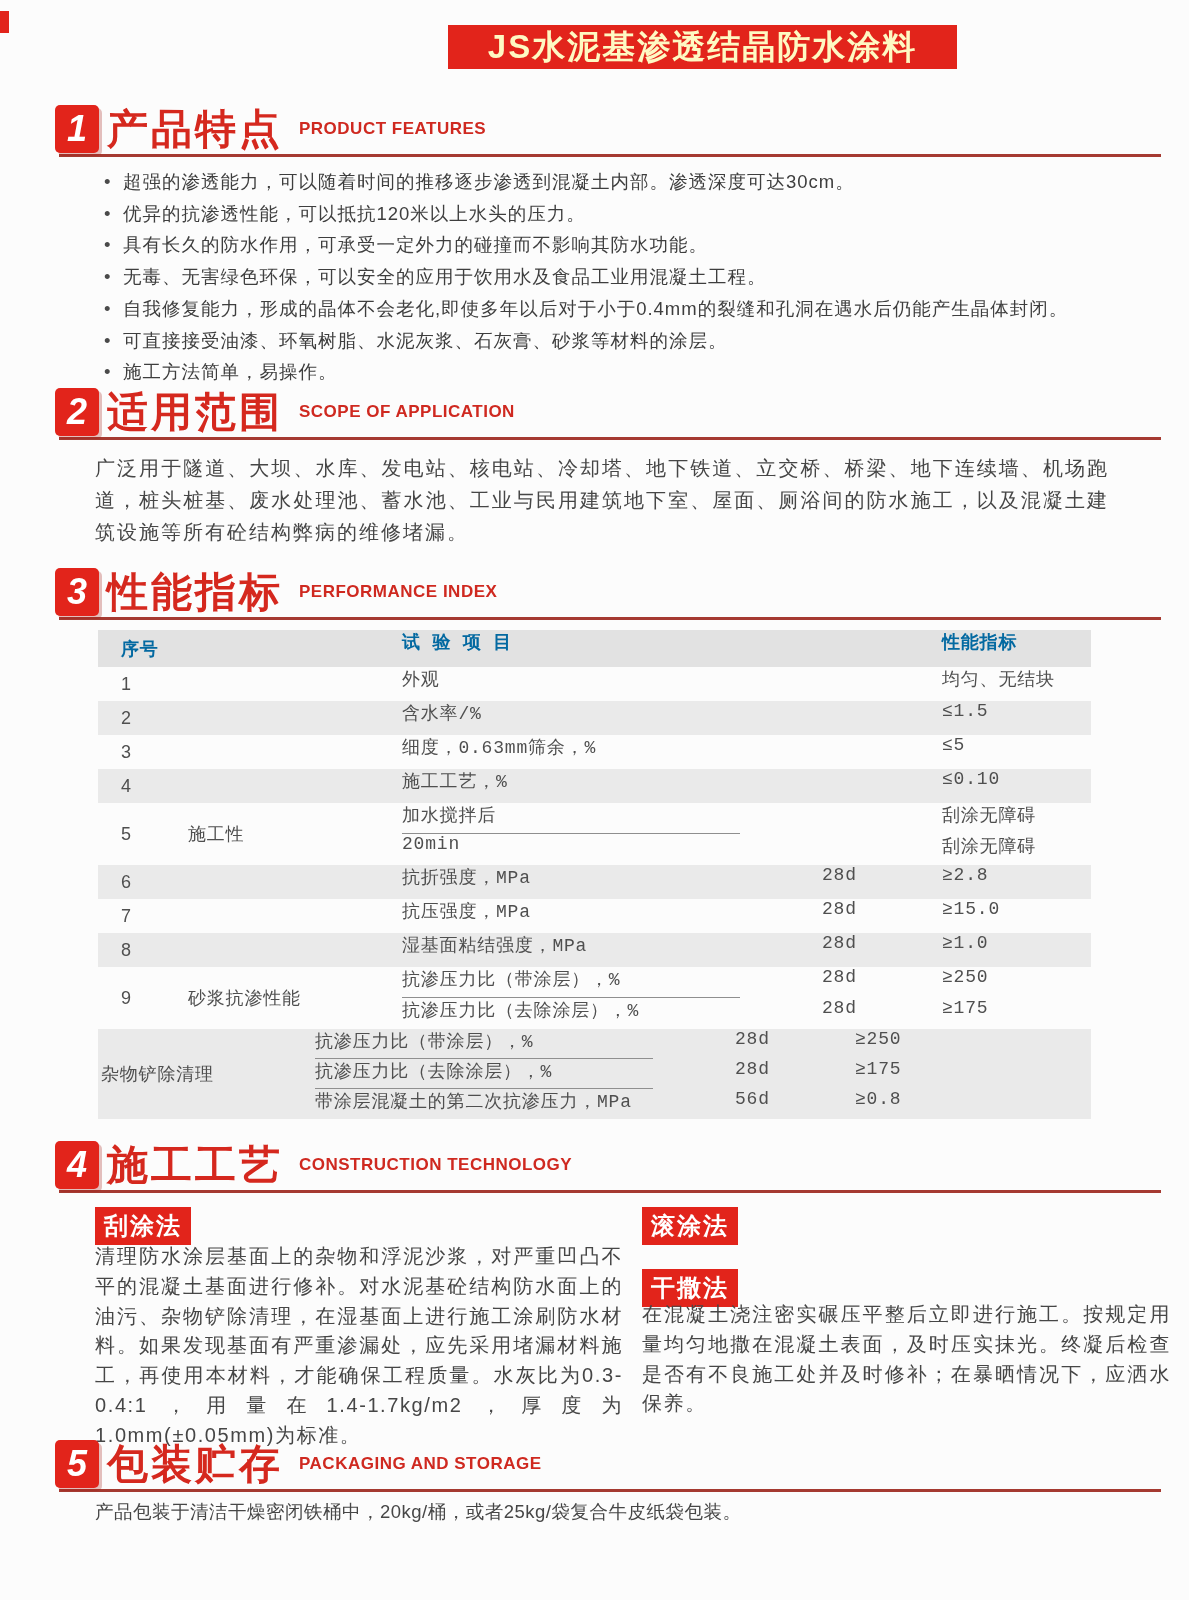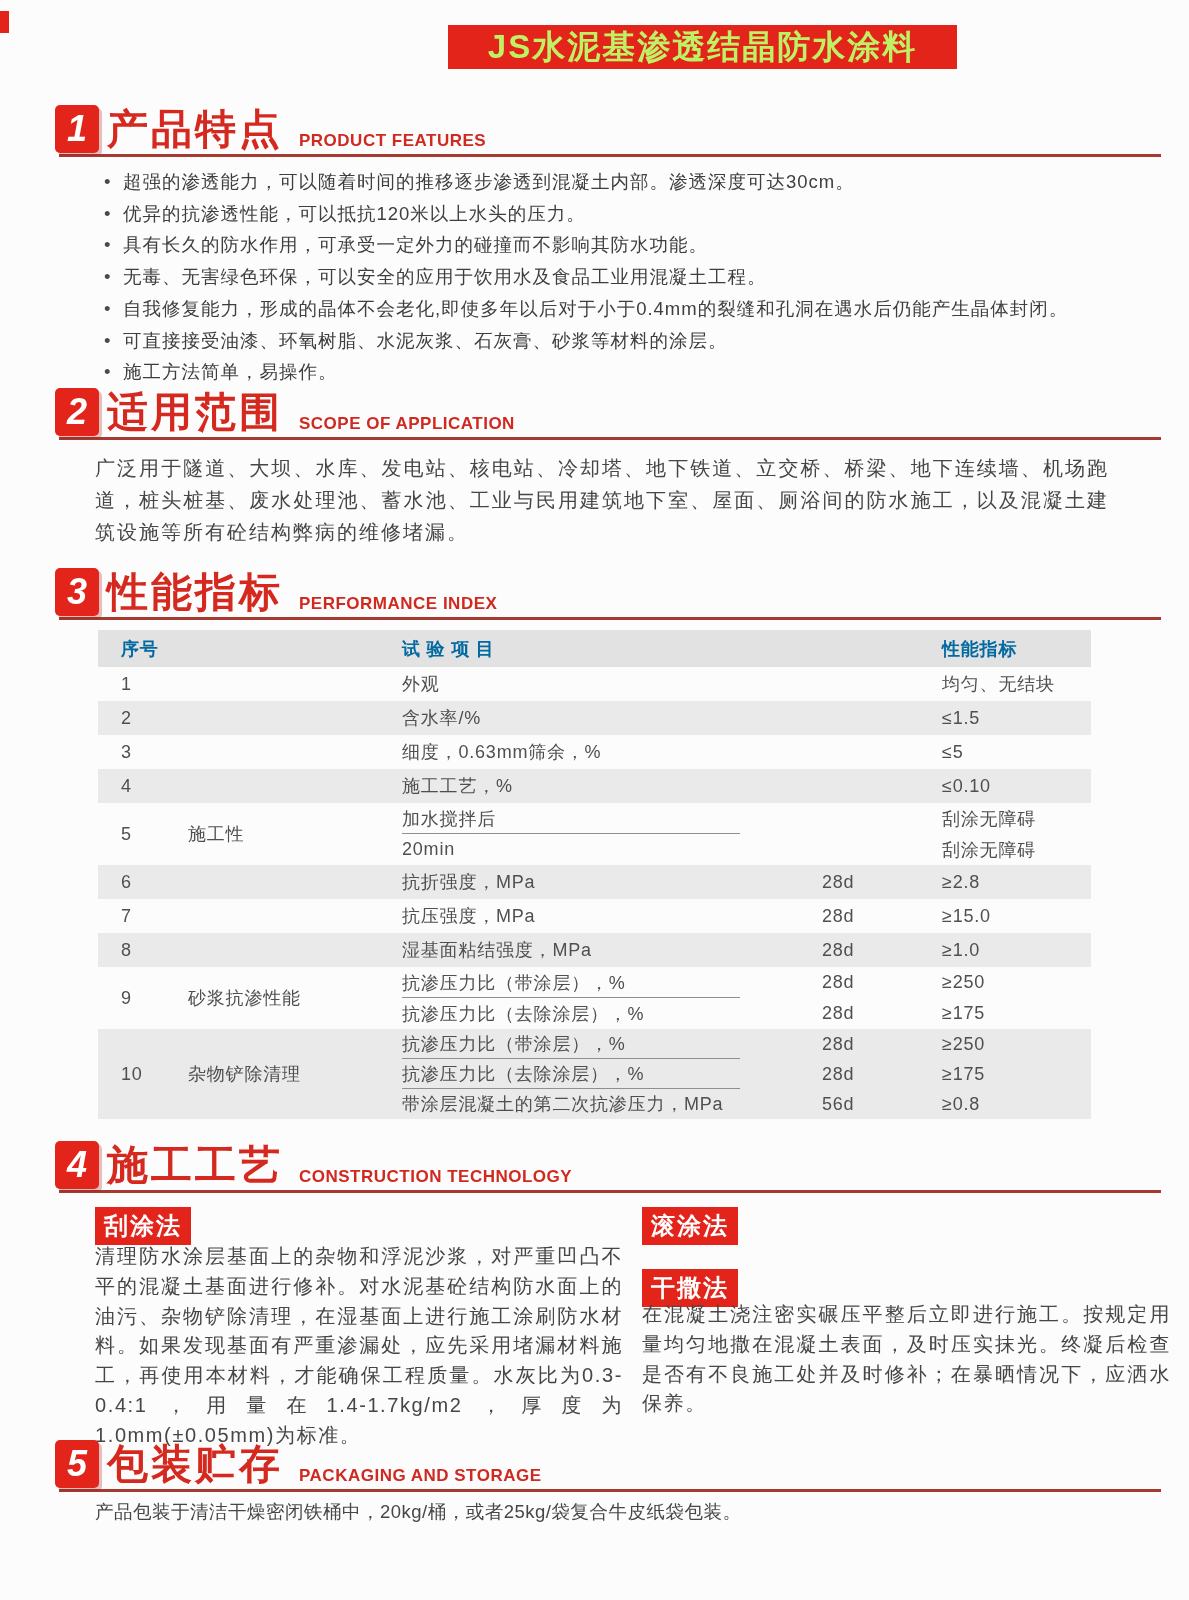--- a/index.html
+++ b/index.html
@@ -5,51 +5,51 @@
   html,body{margin:0;padding:0;background:#ffffff;}
   #page{
     position:relative;width:1189px;height:1600px;background:#fcfcfc;overflow:hidden;
     font-family:"Liberation Sans","DejaVu Sans",sans-serif;color:#464646;
   }
   
   .corner-mark{position:absolute;left:0;top:11px;width:9px;height:22px;background:#e2241b;}
   
   .banner{
     position:absolute;left:448px;top:25px;width:509px;height:44px;background:#e2241b;
-    color:#bef264;font-size:33px;font-weight:bold;letter-spacing:2px;
+    color:#fef9c3;font-size:33px;font-weight:bold;letter-spacing:2px;
     display:flex;align-items:center;justify-content:center;
   }
   
   .sec{position:absolute;left:55px;width:1106px;height:52px;}
   .sec .rule{position:absolute;left:4px;right:0;top:49px;height:3px;background:#a53a31;}
   .sec .num{
     position:absolute;left:0;top:0;width:44px;height:48px;background:#e2241b;color:#fff;
     font-size:36px;font-weight:bold;font-style:italic;border-radius:5px;
     display:flex;align-items:center;justify-content:center;
     box-shadow:3px 3px 0 rgba(160,30,22,0.28);z-index:2;
   }
   .sec .zh{position:absolute;left:52px;top:-3px;font-size:41px;font-weight:bold;color:#d5281e;letter-spacing:3px;white-space:nowrap;}
-  .sec .en{position:absolute;left:244px;bottom:6px;font-size:17px;font-weight:bold;color:#cf2920;letter-spacing:0.5px;white-space:nowrap;}
+  .sec .en{position:absolute;left:244px;bottom:18px;font-size:17px;font-weight:bold;color:#cf2920;letter-spacing:0.5px;white-space:nowrap;}
   
   .features{position:absolute;left:104px;top:166px;width:1014px;}
   .fi{position:relative;padding-left:19px;font-size:18.5px;line-height:31.7px;color:#3e3e3e;letter-spacing:1px;white-space:nowrap;}
   .fi::before{content:"\2022";position:absolute;left:0;top:0;color:#4a4a4a;}
   
   .scope{position:absolute;left:95px;top:452px;width:1014px;font-size:20px;line-height:32px;
     color:#464646;text-align:justify;letter-spacing:2px;}
   
   .ptable{position:absolute;left:98px;top:630px;width:993px;font-size:18px;color:#4f4f4f;}
   .trow{display:flex;align-items:stretch;box-sizing:border-box;letter-spacing:0.8px;}
   .thead{height:37px;background:#e2e2e2;font-weight:bold;color:#0369a1;}
   .h1{height:34px;} .h2{height:62px;} .h3{height:90px;}
   .shade{background:#eaeaea;}
   .c-no{width:87px;padding-left:23px;box-sizing:border-box;display:flex;align-items:center;}
   .c-cat{width:215px;padding-left:3px;box-sizing:border-box;display:flex;align-items:center;white-space:nowrap;font-family:Liberation Serif, serif;}
   .c-subs{flex:1;display:flex;flex-direction:column;}
-  .sub{flex:1;display:flex;align-items:center;position:relative;}
+  .sub{flex:1;display:flex;position:relative;font-family:Liberation Mono, monospace;}
   .sub:not(:last-child)::after{content:"";position:absolute;left:2px;bottom:0;width:338px;height:1.5px;background:#8f8f8f;}
   .c-item{width:420px;padding-left:2px;box-sizing:border-box;white-space:nowrap;}
   .c-age{width:120px;padding-left:2px;box-sizing:border-box;}
   .c-idx{flex:1;padding-left:2px;box-sizing:border-box;white-space:nowrap;}
   
   .tag{position:absolute;background:#e2241b;color:#fff;font-size:24px;font-weight:bold;
     padding:3px 9px;letter-spacing:2px;white-space:nowrap;}
   .method-text{position:absolute;font-size:20px;line-height:29.8px;color:#464646;
     text-align:justify;letter-spacing:1.6px;}
   #scrape-text{left:95px;top:1242px;width:528px;}
@@ -223,21 +223,20 @@
         </div>
         <div class="sub">
           <div class="c-item">抗渗压力比（去除涂层），%</div>
           <div class="c-age">28d</div>
           <div class="c-idx">≥175</div>
         </div>
       </div>
     </div>
 
     <div class="trow h3 shade">
-      <div class="c-no">10</div>
       <div class="c-cat">杂物铲除清理</div>
       <div class="c-subs">
         <div class="sub">
           <div class="c-item">抗渗压力比（带涂层），%</div>
           <div class="c-age">28d</div>
           <div class="c-idx">≥250</div>
         </div>
         <div class="sub">
           <div class="c-item">抗渗压力比（去除涂层），%</div>
           <div class="c-age">28d</div>

